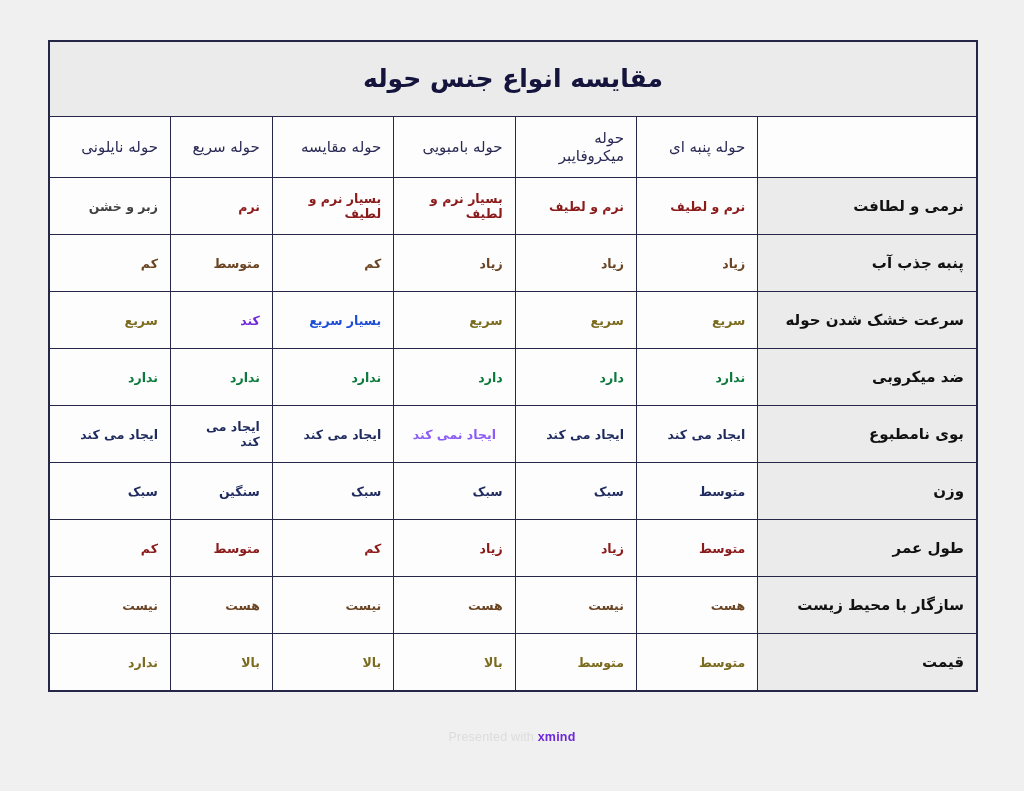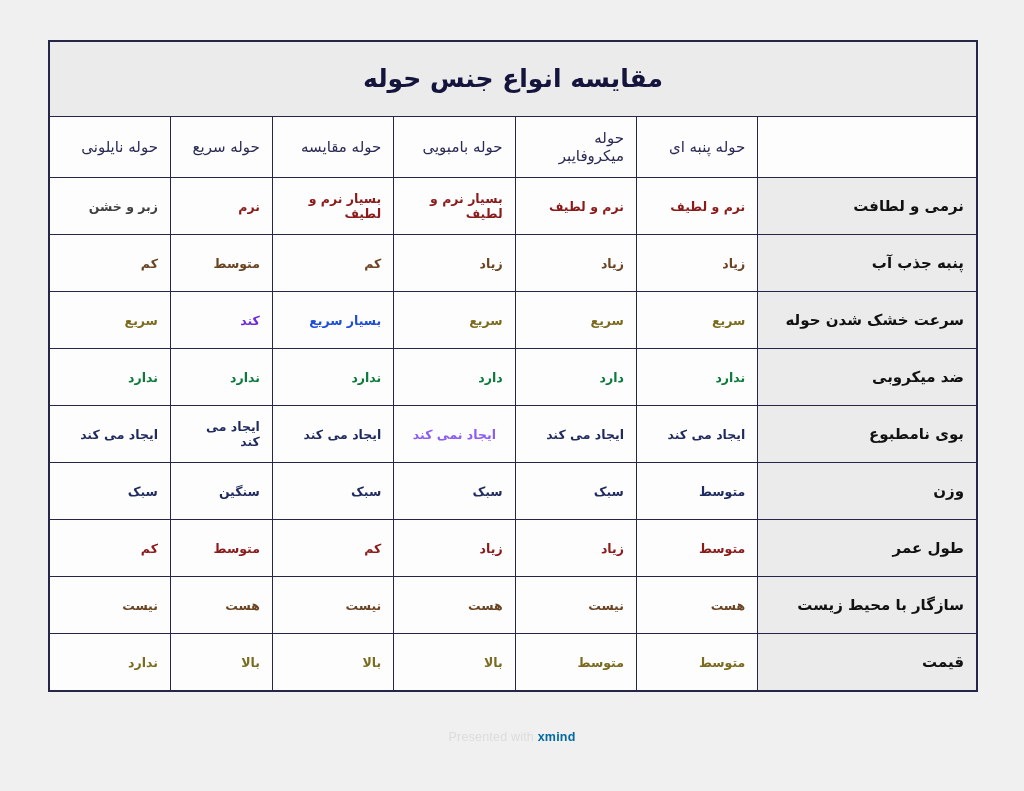--- a/index.html
+++ b/index.html
@@ -107,21 +107,21 @@
     width: 1024px;
     text-align: center;
     direction: ltr;
     font-size: 12.5px;
     color: #dcdcdc;
     font-family: "Liberation Sans", sans-serif;
     letter-spacing: 0.2px;
   }
   .footer .brand {
     font-weight: bold;
-    color: #0369a1;
+    color: #6d28d9;
     margin-top: 15px;
   }
 </style>
 </head>
 <body>
 
 <div class="page">
 
   <div class="table-wrap">
     <table class="cmp">

